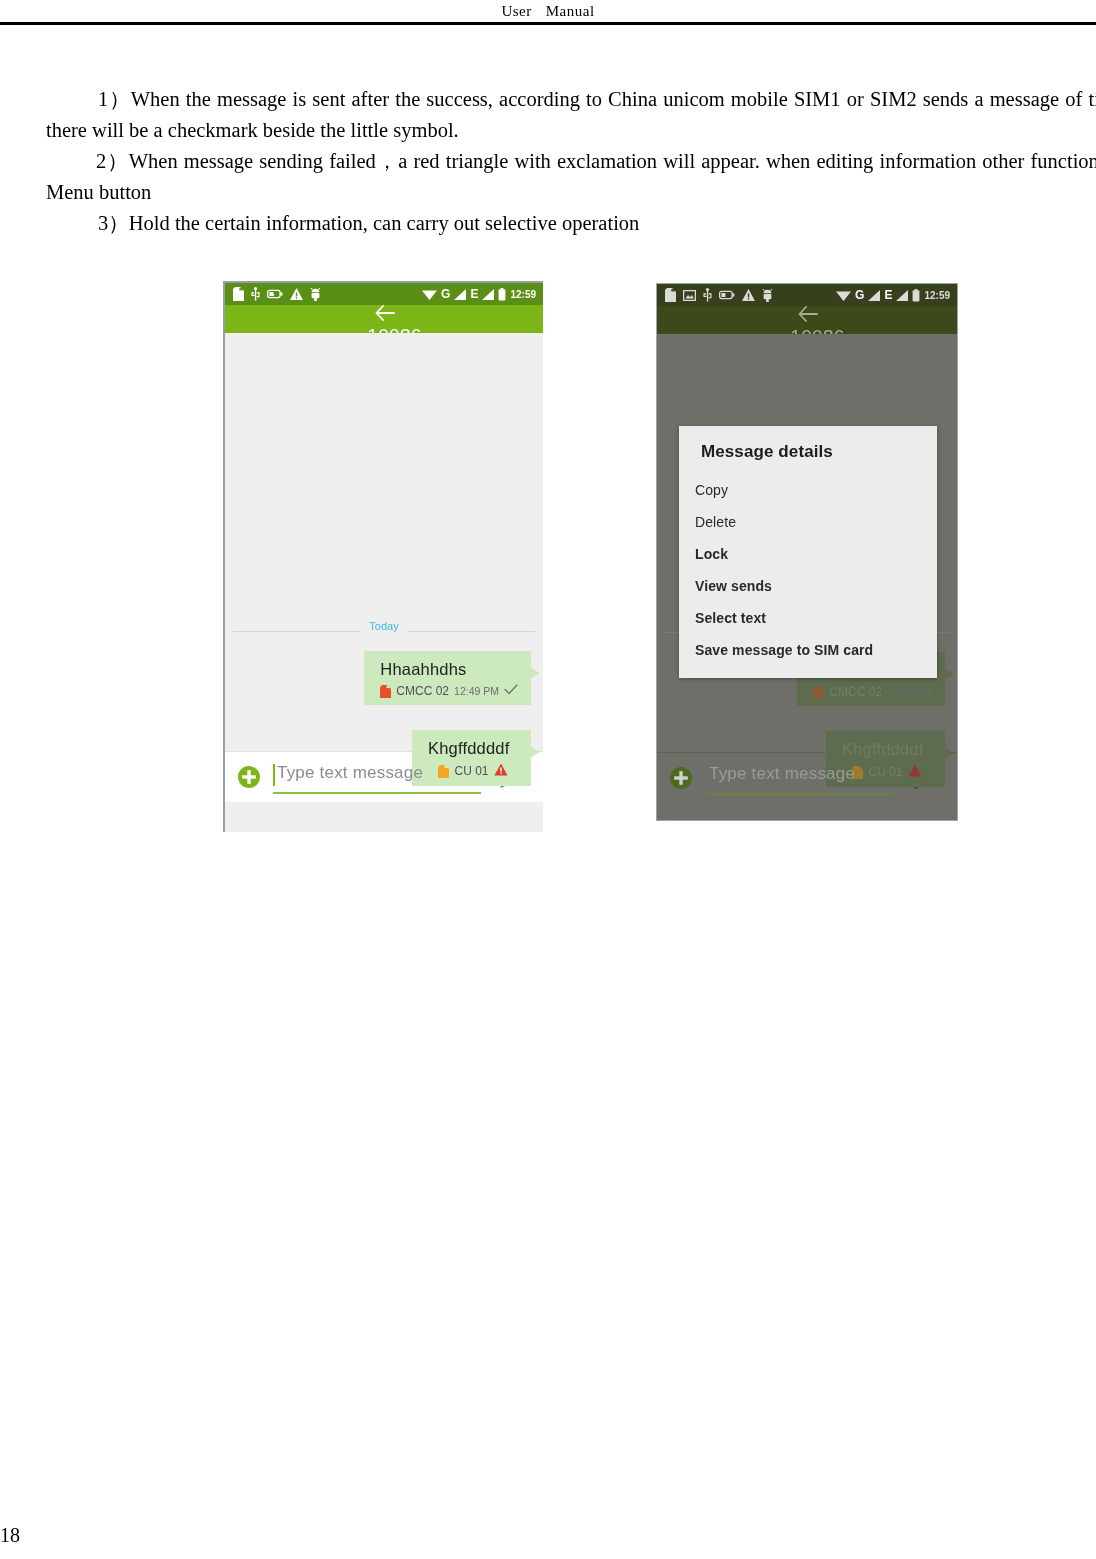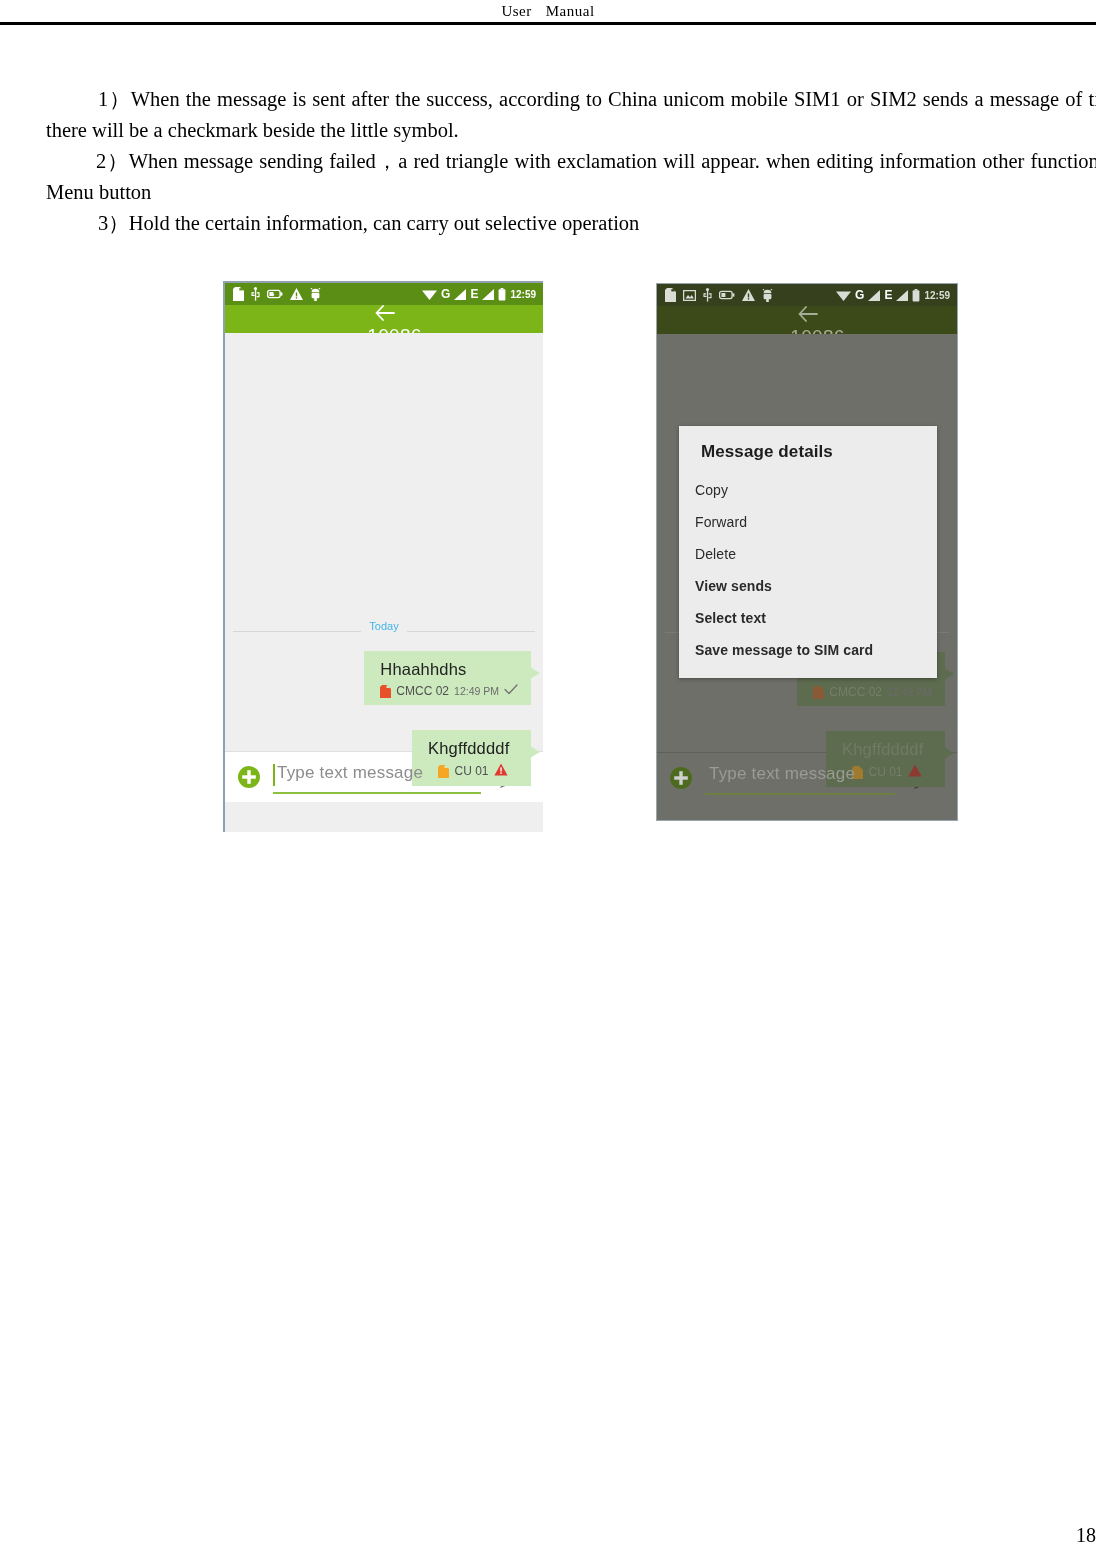--- a/index.html
+++ b/index.html
@@ -282,21 +282,21 @@
     letter-spacing: .1px;
   }
   .dialog-item.strong { font-weight: bold; }
 
   
   .page-num {
     position: absolute;
     bottom: 12px;
     left: 0;
     width: 1096px;
-    text-align: right;
+    text-align: left;
     font-family: "Liberation Serif", serif;
     font-size: 20px;
   }
 </style>
 </head>
 <body>
 
 <div class="doc-header">
   <span>User</span><span class="hdr-gap"></span><span>Manual</span>
 </div>
@@ -620,22 +620,22 @@
                   <path d="M7 0.5L13.6 12.4H0.4z" fill="#8f3a31"></path>
                 </svg>
             </span>
           </div>
         </div>
       </div>
 
       <div class="dialog">
         <div class="dialog-title">Message details</div>
         <div class="dialog-item">Copy</div>
-        <div class="dialog-item">Forward</div>
         <div class="dialog-item">Delete</div>
+        <div class="dialog-item strong">Lock</div>
         <div class="dialog-item strong">View sends</div>
         <div class="dialog-item strong">Select text</div>
         <div class="dialog-item strong">Save message to SIM card</div>
       </div>
     </div>
 
     <div class="compose compose-dim">
       <span class="plus-btn">
         <svg width="24" height="24" viewBox="0 0 24 24">
             <circle cx="12" cy="12" r="11" fill="#4d6b1f"></circle>

